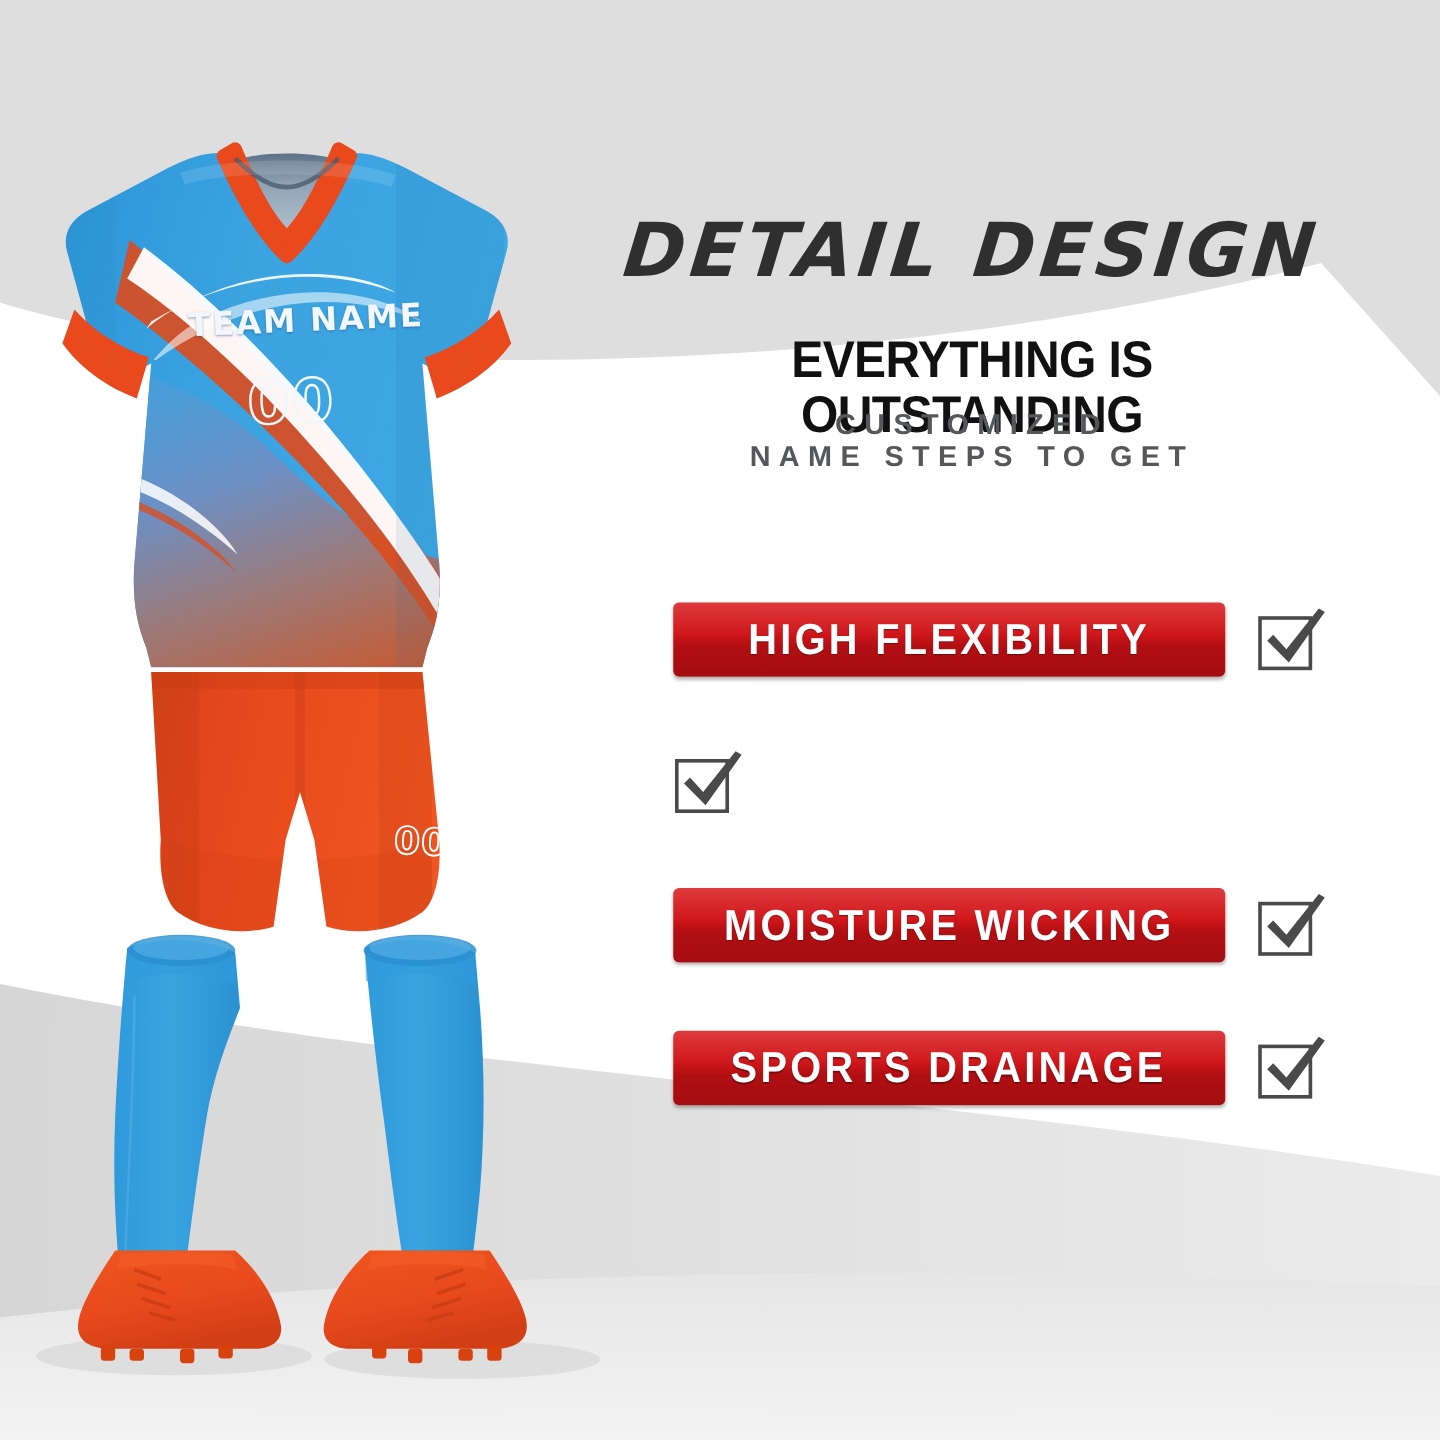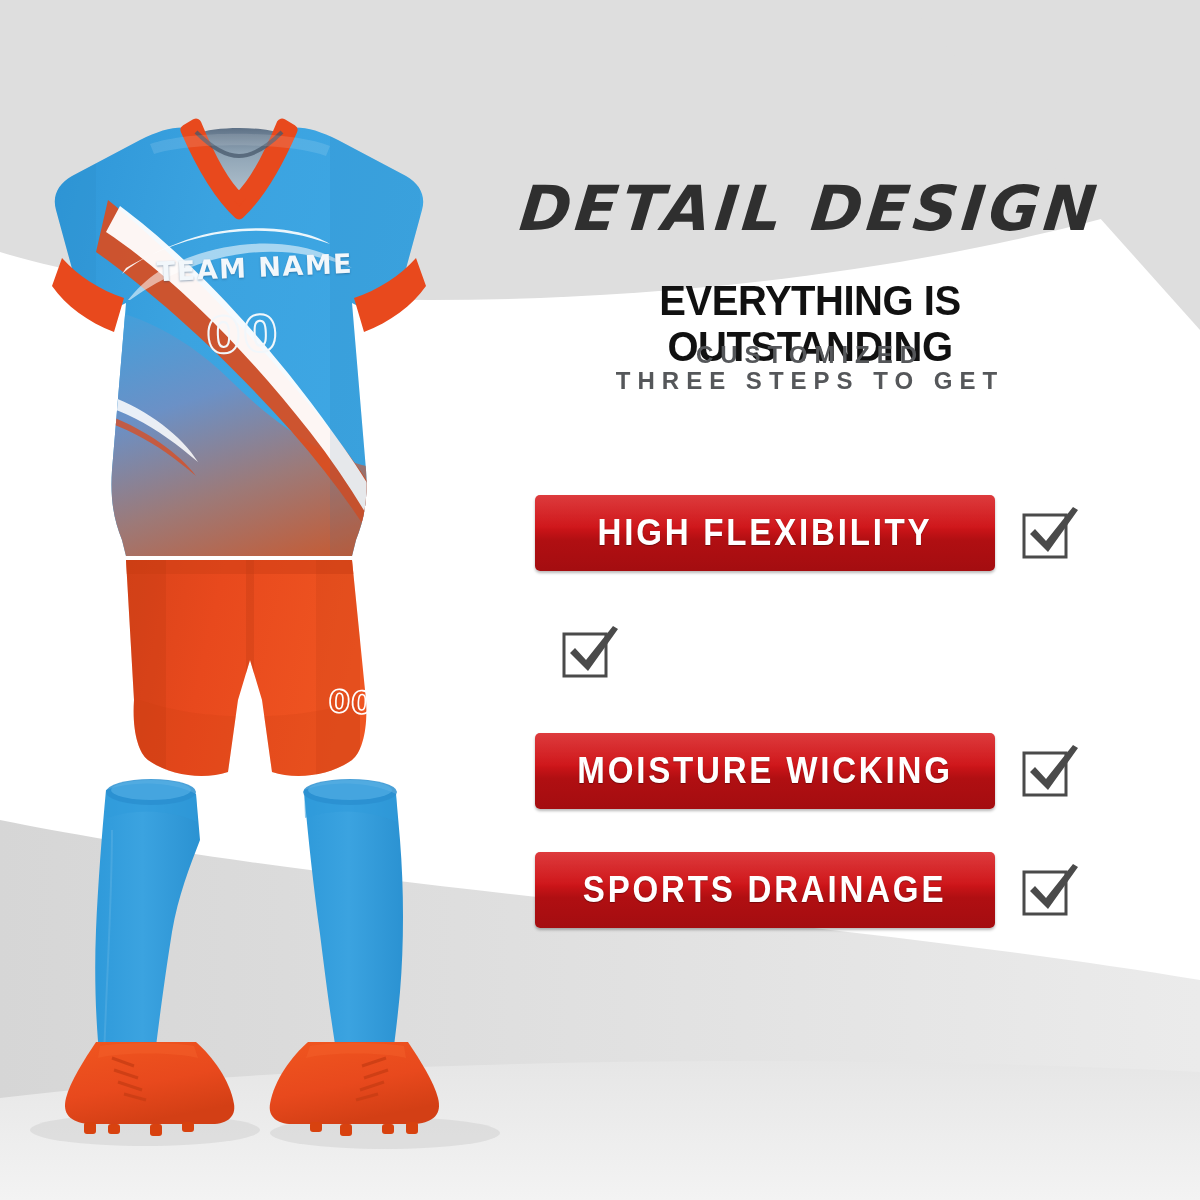--- a/index.html
+++ b/index.html
@@ -52,26 +52,27 @@
 
   
   .features{position:absolute;left:35px;top:495px;width:640px;}
   .feature-row{
     position:relative;
     height:76px;
     margin-bottom:43px;
     display:flex;align-items:center;
   }
   .feature-bar{
-    width:460px;height:76px;
+    width:460px;height:62px;
     border-radius:5px;
     background:linear-gradient(to bottom,#d81e20 0%,#cf1519 42%,#b00f12 60%,#a40d10 100%);
     box-shadow:0 2px 3px rgba(0,0,0,.28);
     display:flex;align-items:center;justify-content:center;
     position:relative;
+    margin-left:26px;
   }
   .feature-bar::after{
     content:"";position:absolute;left:0;right:0;top:0;height:46%;
     border-radius:5px 5px 0 0;
     background:linear-gradient(to bottom,rgba(255,255,255,.13),rgba(255,255,255,0));
     pointer-events:none;
   }
   .feature-label{
     color:#fff;font-weight:700;
     font-size:36px;
@@ -340,21 +341,21 @@
   <div class="right-col">
 
     <div class="headline">
       <span>DETAIL DESIGN</span>
     </div>
 
     <div class="subhead">EVERYTHING IS OUTSTANDING</div>
 
     <div class="taglines">
       <div>CUSTOMIZED</div>
-      <div>THREE STEPS TO GET</div>
+      <div>NAME STEPS TO GET</div>
     </div>
 
     <div class="features">
 
       <div class="feature-row">
         <div class="feature-bar">
           <div class="feature-label spaced">HIGH FLEXIBILITY</div>
         </div>
         <div class="check-wrap">
           <svg viewBox="0 0 64 64">

